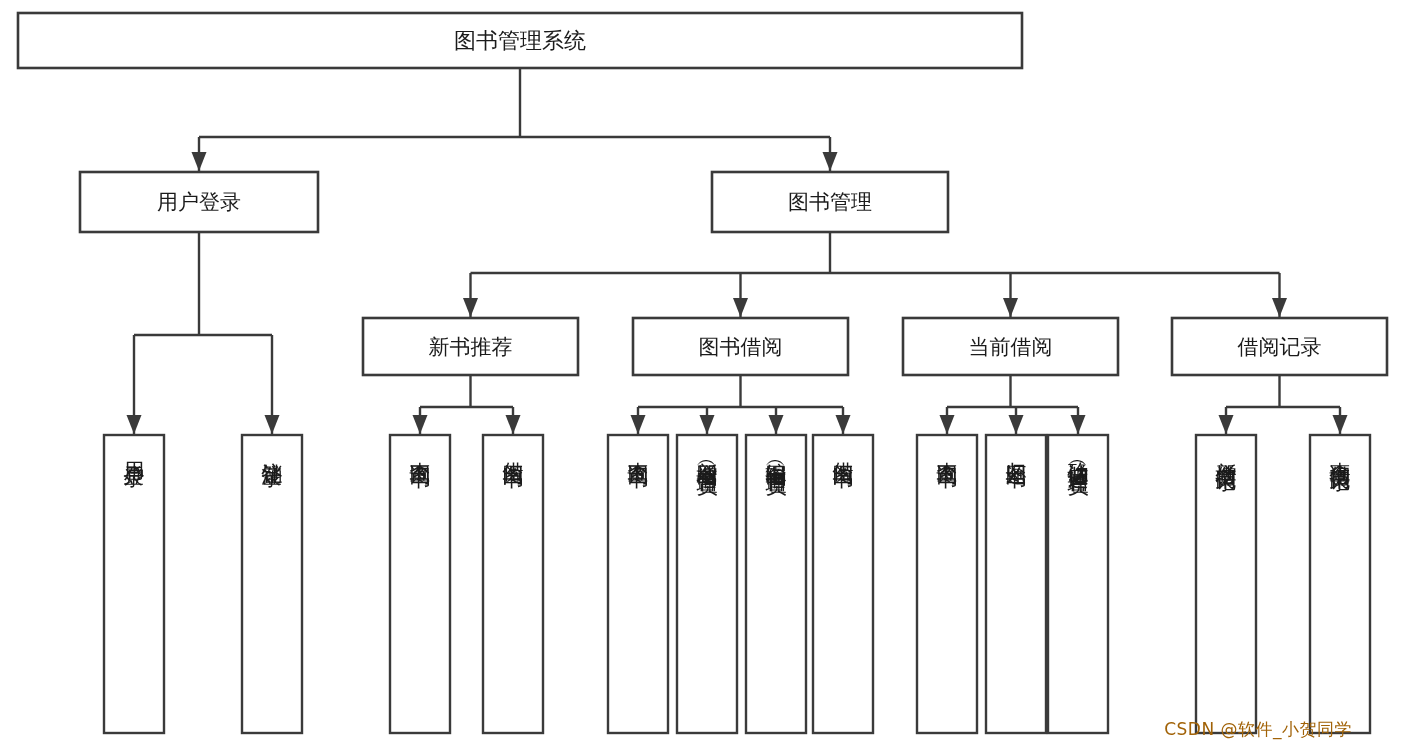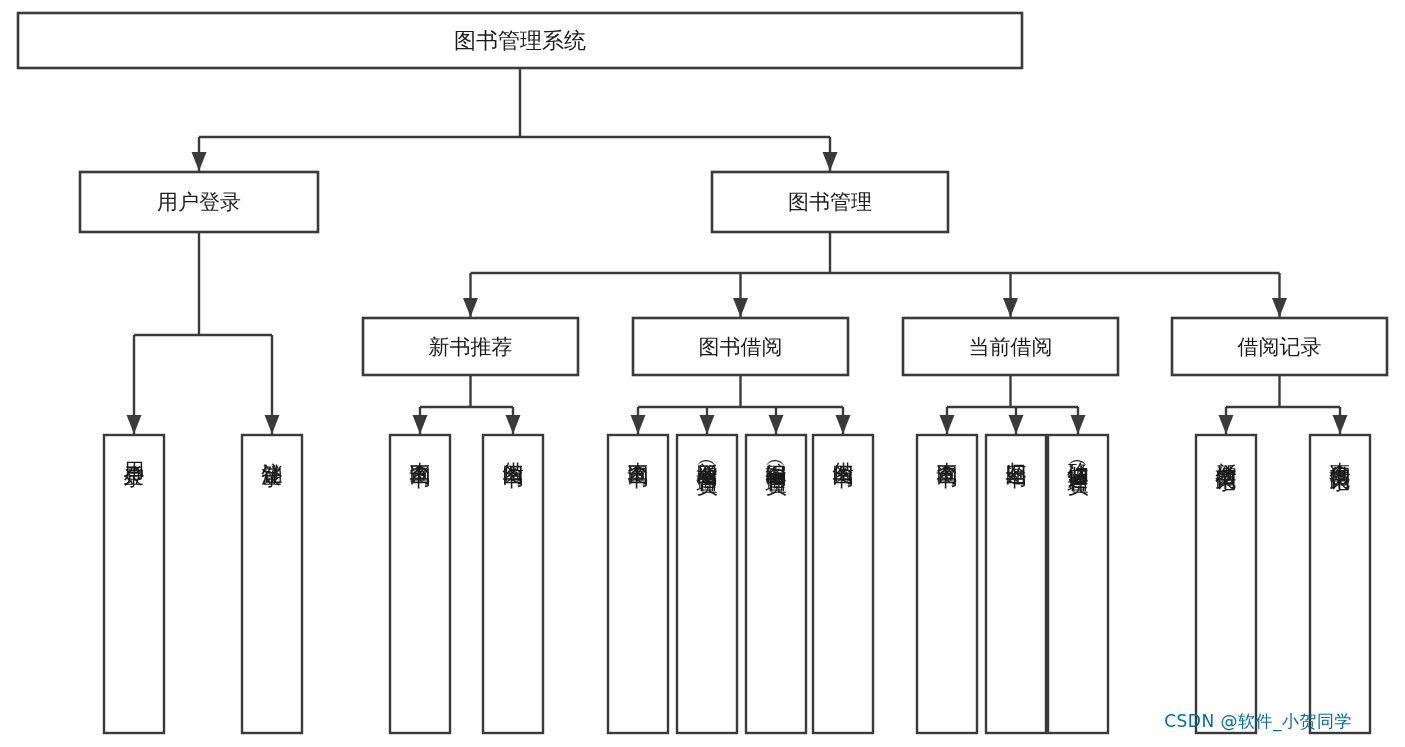--- a/index.html
+++ b/index.html
@@ -71,24 +71,24 @@
     font-family: "DejaVu Sans", "Liberation Sans", sans-serif;
     font-size: 21px;
     line-height: 1.05;
     letter-spacing: 2px;
     color: #1b1b1b;
     white-space: nowrap;
   }
   .watermark {
     position: absolute;
     right: 14px;
-    bottom: 14px;
+    bottom: 6px;
     font-family: "DejaVu Sans", "Liberation Sans", sans-serif;
     font-size: 17px;
-    color: #0369a1;
+    color: #a16207;
     letter-spacing: 0.5px;
     white-space: nowrap;
     margin-top: 28px;
   }
 </style>
 </head>
 <body>
 
 <div id="diagram-root">
 

